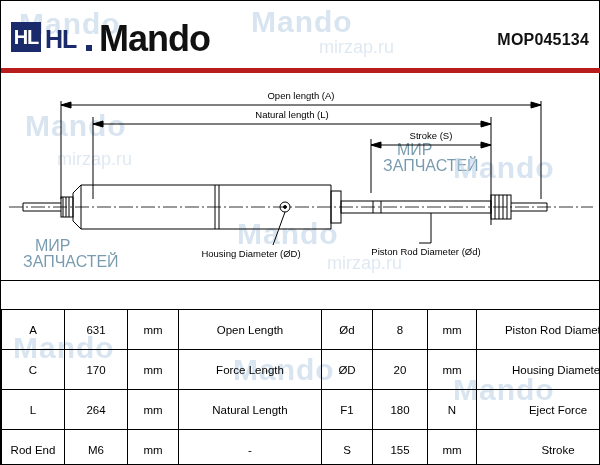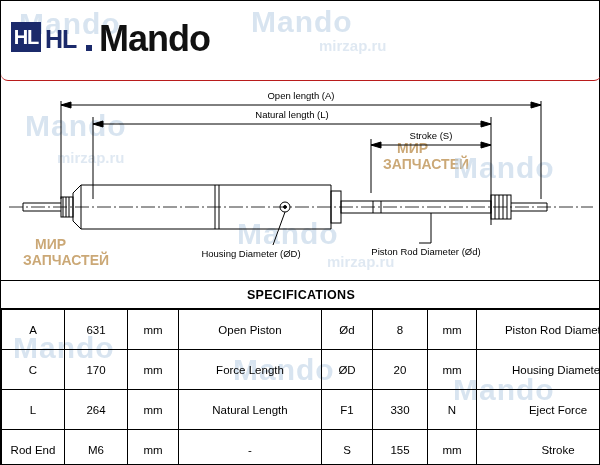--- a/index.html
+++ b/index.html
@@ -23,29 +23,28 @@
     position:absolute;
     color:#b9cfe4;
     opacity:.55;
     font-weight:bold;
     white-space:nowrap;
     pointer-events:none;
     user-select:none;
     font-family:"Liberation Sans", sans-serif;
   }
   .wm-m{font-size:30px;letter-spacing:1px;}
-  .wm-url{font-size:15px;color:#c6d7e8;font-weight:bold;}
-  .wm-mir{font-size:14px;color:#a16207;font-weight:bold;line-height:1.1;}
+  .wm-url{font-size:18px;color:#c6d7e8;font-weight:normal;}
+  .wm-mir{font-size:16px;color:#0c4a6e;font-weight:normal;line-height:1.1;}
 
   
   .header{
-    position:absolute;left:0;top:0;width:600px;height:80px;
-    border-bottom:1px solid #b91c1c;
+    position:absolute;left:0;top:0;width:600px;height:72px;
+    border-bottom:5px solid #b91c1c;
     box-sizing:border-box;
-    border-radius:7px;
   }
   .logo-box{
     position:absolute;left:10px;top:21px;
     width:30px;height:30px;background:#1b2a6b;
     display:flex;align-items:center;justify-content:center;
   }
   .logo-box span{color:#fff;font-size:20px;font-weight:bold;letter-spacing:-1px;}
   .logo-hl{
     position:absolute;left:44px;top:24px;
     font-size:25px;font-weight:bold;color:#1b2a6b;letter-spacing:-1px;
@@ -124,20 +123,21 @@
   <div class="wm wm-m" style="left:452px;top:372px;">Mando</div>
   <div class="wm wm-m" style="left:452px;top:150px;">Mando</div>
 
   <div class="header">
     <div class="logo-box">
         <span>HL</span>
       </div>
     <div class="logo-hl">HL</div>
     <div class="logo-dot"></div>
     <div class="brand">Mando</div>
+    <div class="partno">MOP045134</div>
   </div>
 
   <div class="drawing">
     <svg width="600" height="208" viewBox="0 0 600 208">
       <g stroke="#000" fill="none" stroke-width="1">
 
         <line x1="8" y1="134" x2="592" y2="134" stroke-dasharray="14,3,2,3" stroke-width="0.8"></line>
 
         <line x1="60" y1="28" x2="60" y2="126"></line>
         <line x1="540" y1="28" x2="540" y2="126"></line>
@@ -196,30 +196,29 @@
       <g font-family="Liberation Sans, sans-serif" font-size="9.5" fill="#000" text-anchor="middle">
         <text x="300" y="26">Open length (A)</text>
         <text x="291" y="45">Natural length (L)</text>
         <text x="430" y="66">Stroke (S)</text>
         <text x="250" y="184">Housing Diameter (ØD)</text>
         <text x="425" y="182">Piston Rod Diameter (Ød)</text>
       </g>
     </svg>
   </div>
 
-  <div class="spec-title">SPECIFICATIONS</div>
 
   <div class="spec-table">
     <table>
       <tbody>
         <tr>
           <td class="c1">A</td>
           <td class="c2">631</td>
           <td class="c3">mm</td>
-          <td class="c4 desc">Open Piston</td>
+          <td class="c4 desc">Open Length</td>
           <td class="c5">Ød</td>
           <td class="c6">8</td>
           <td class="c7">mm</td>
           <td class="c8 desc">Piston Rod Diameter</td>
         </tr>
         <tr>
           <td class="c1">C</td>
           <td class="c2">170</td>
           <td class="c3">mm</td>
           <td class="c4 desc">Force Length</td>
@@ -227,21 +226,21 @@
           <td class="c6">20</td>
           <td class="c7">mm</td>
           <td class="c8 desc">Housing Diameter</td>
         </tr>
         <tr>
           <td class="c1">L</td>
           <td class="c2">264</td>
           <td class="c3">mm</td>
           <td class="c4 desc">Natural Length</td>
           <td class="c5">F1</td>
-          <td class="c6">330</td>
+          <td class="c6">180</td>
           <td class="c7">N</td>
           <td class="c8 desc">Eject Force</td>
         </tr>
         <tr>
           <td class="c1">Rod End</td>
           <td class="c2">M6</td>
           <td class="c3">mm</td>
           <td class="c4 desc">-</td>
           <td class="c5">S</td>
           <td class="c6">155</td>

